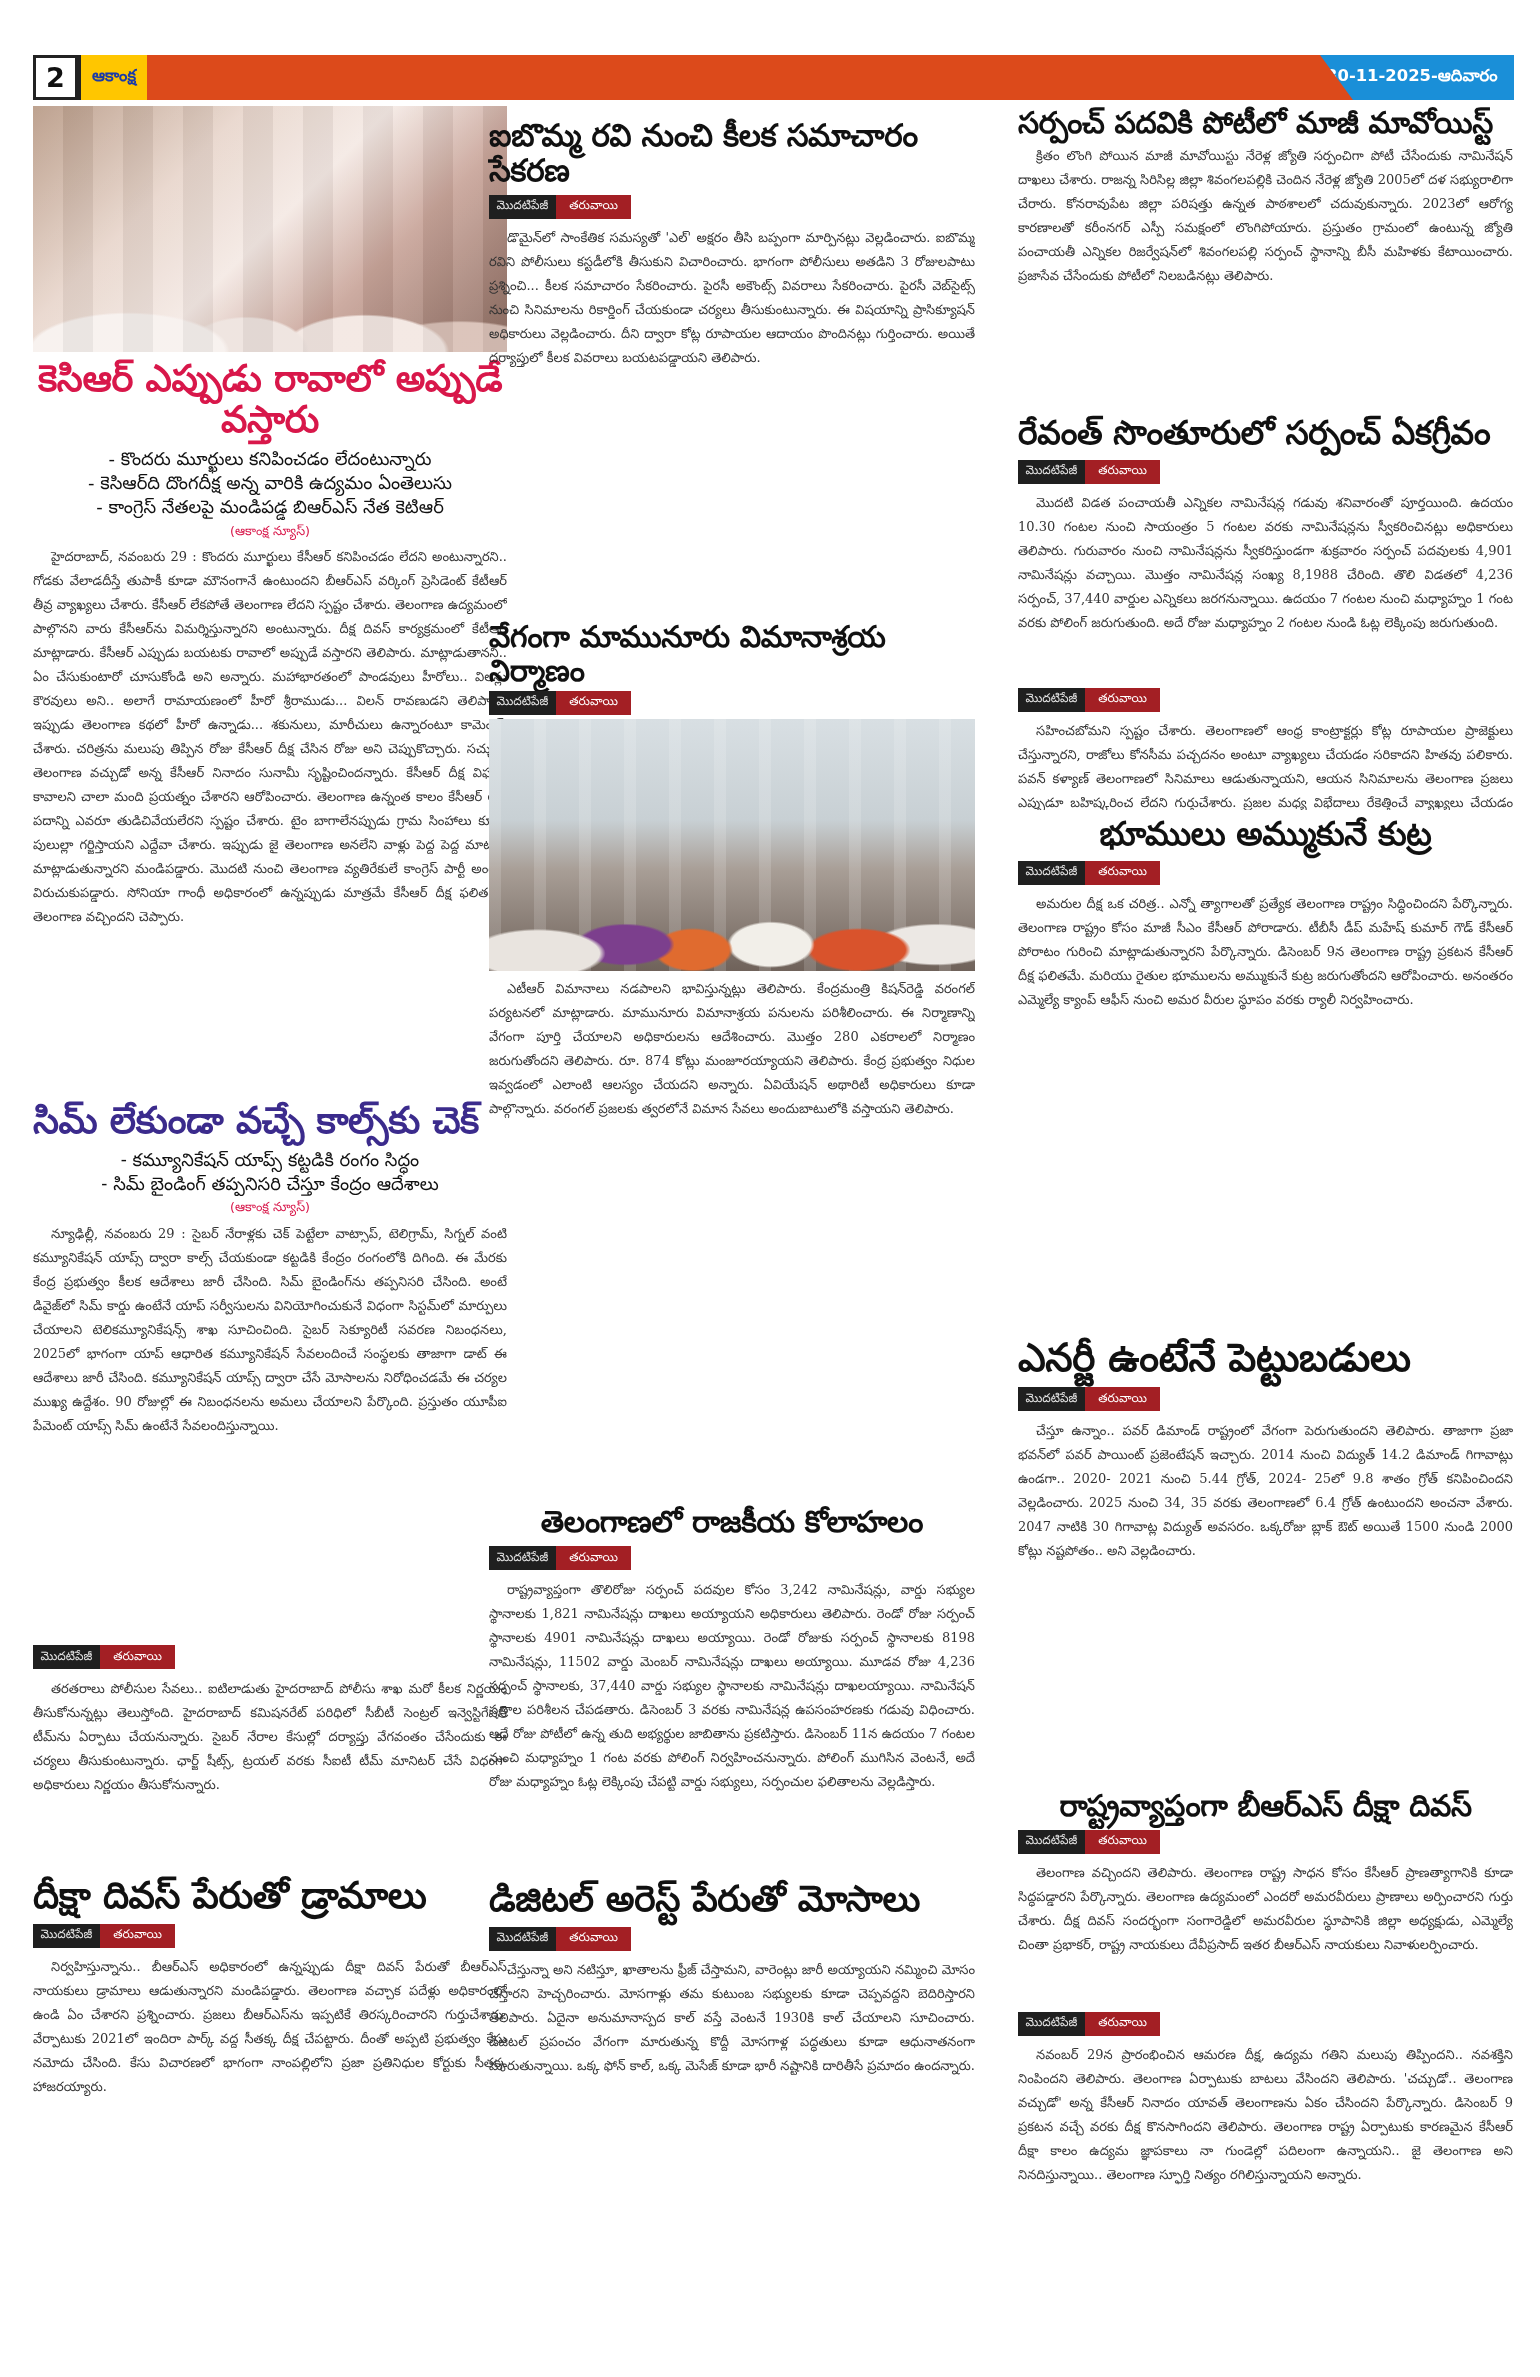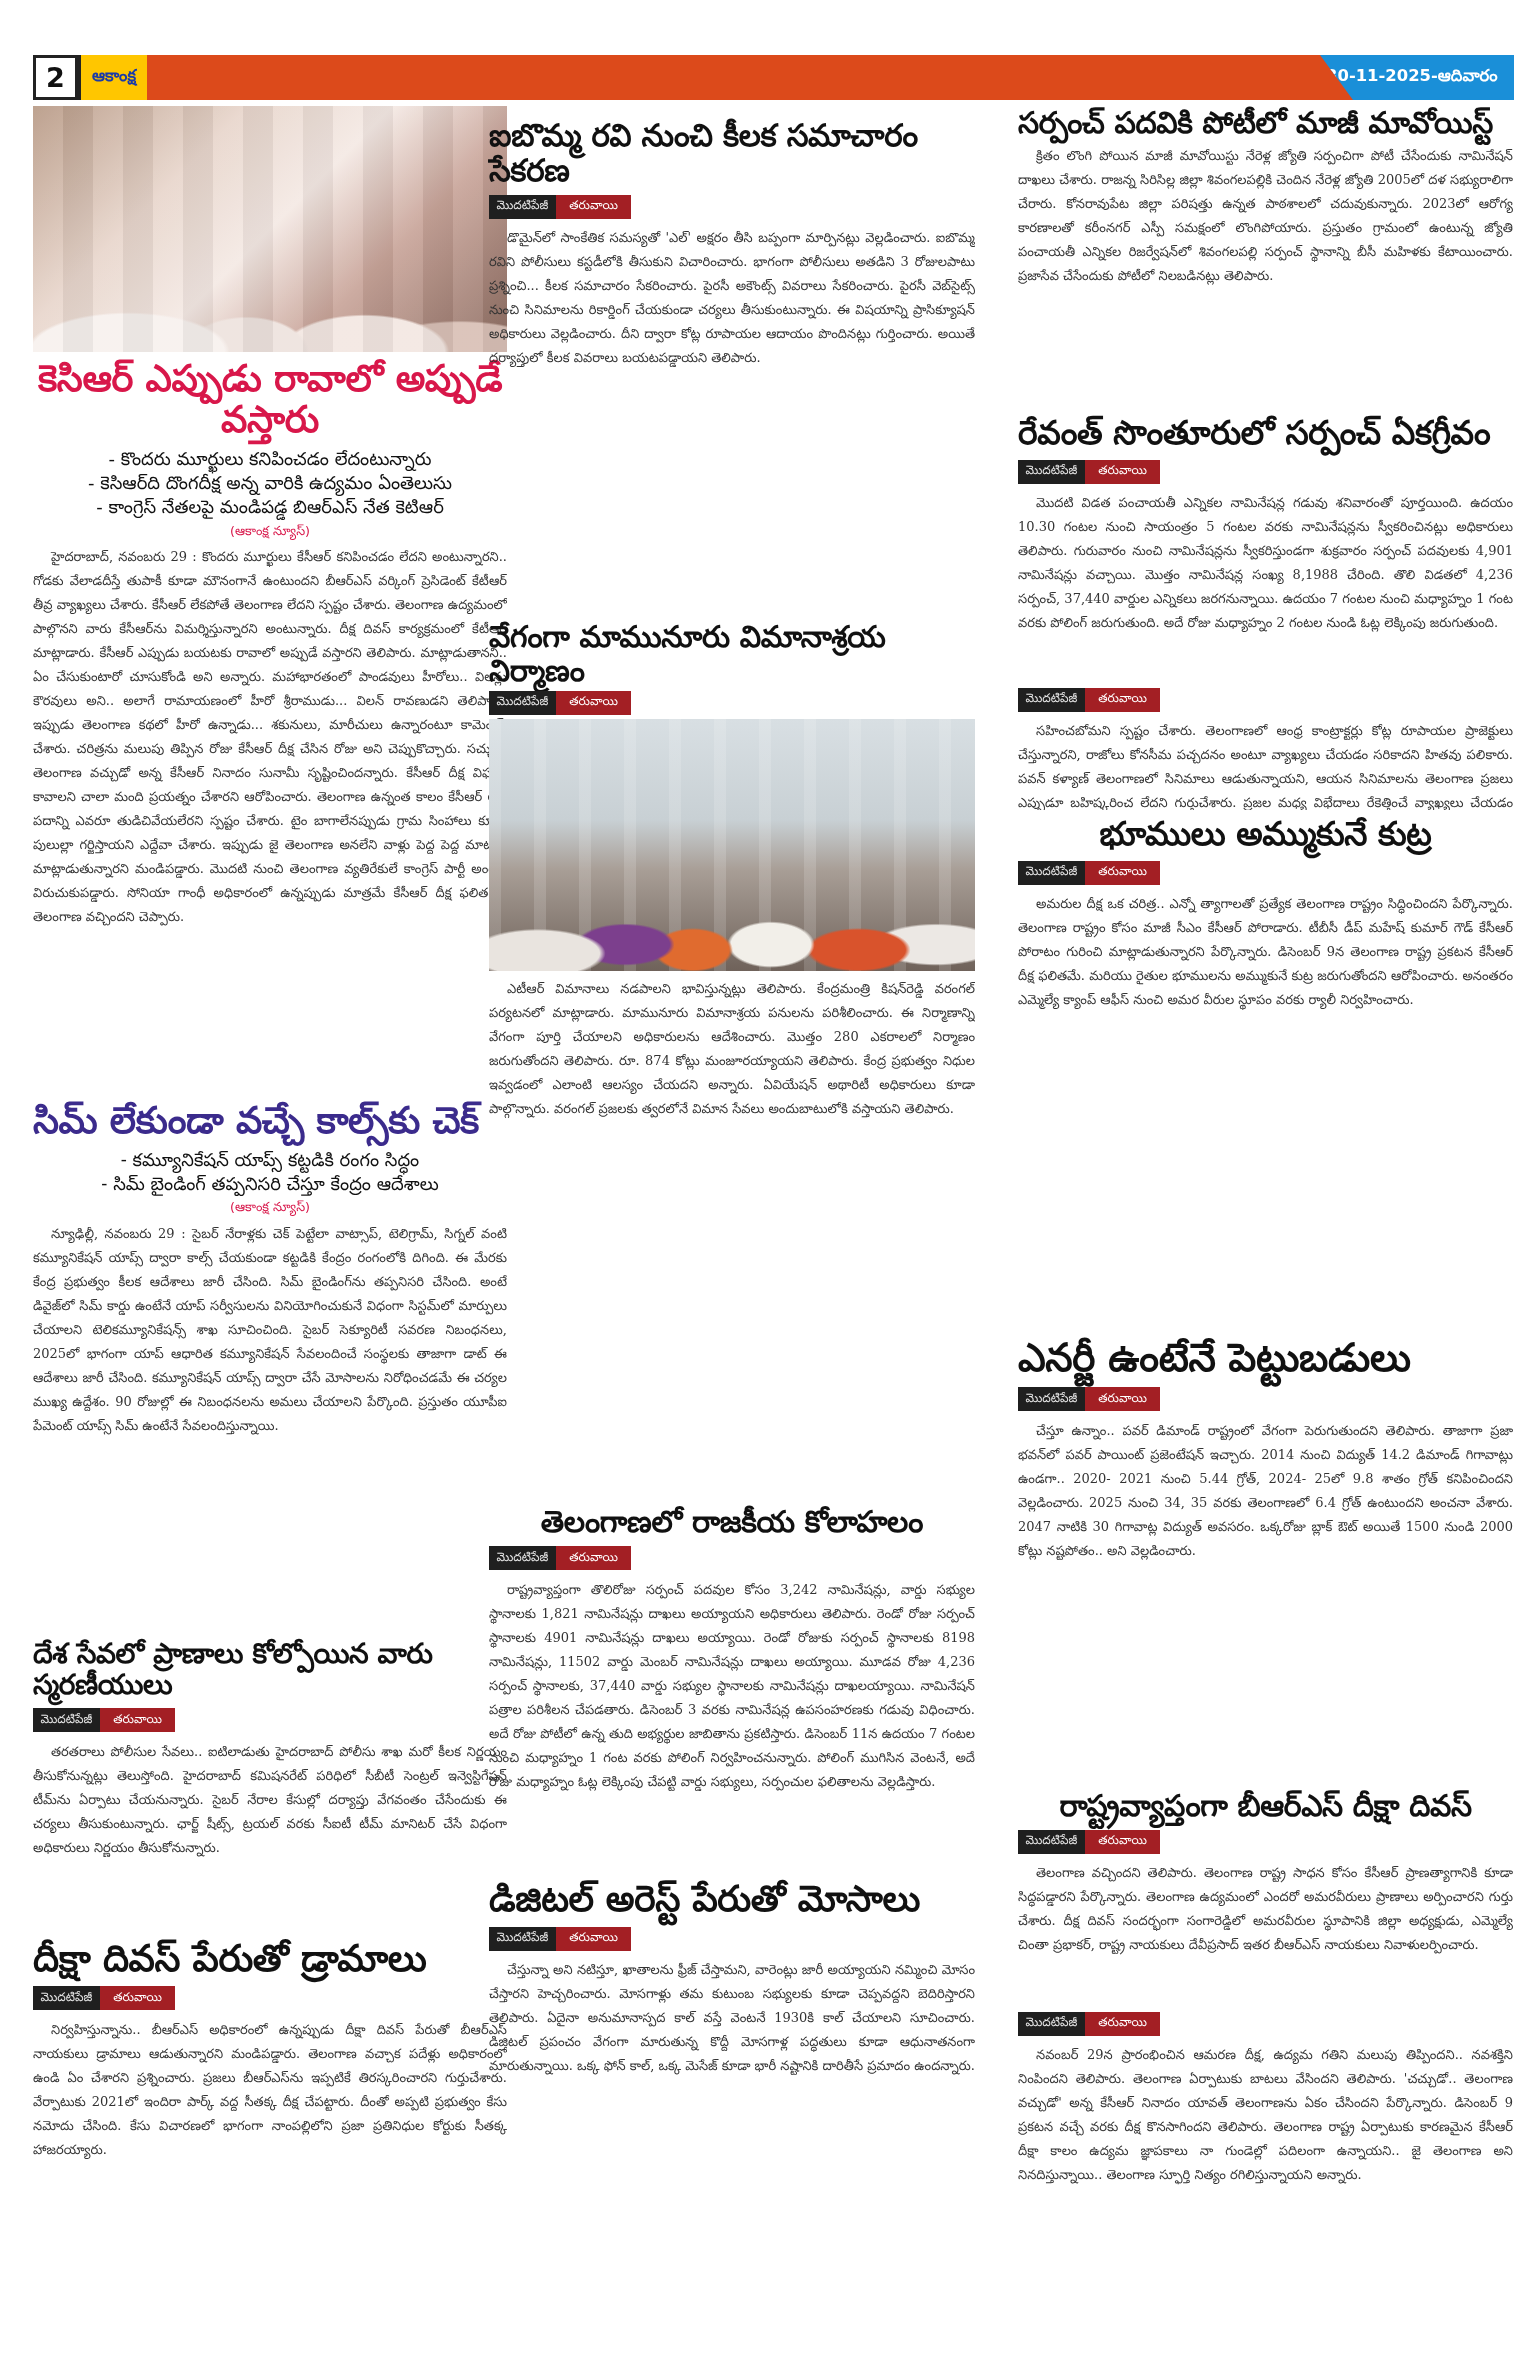--- a/index.html
+++ b/index.html
@@ -73,21 +73,20 @@
   <div class="gap-s"></div>
   <div class="headline hl-purple" style="font-size:37px;text-align:left;">సిమ్ లేకుండా వచ్చే కాల్స్‌కు చెక్</div>
   <div class="subpoints" style="font-family:'DejaVu Serif',serif;">
     <div>- కమ్యూనికేషన్ యాప్స్ కట్టడికి రంగం సిద్ధం</div>
     <div>- సిమ్ బైండింగ్ తప్పనిసరి చేస్తూ కేంద్రం ఆదేశాలు</div>
   </div>
   <div class="byline">(ఆకాంక్ష న్యూస్)</div>
   <div class="body-text" style="height:410px;overflow:hidden;">న్యూఢిల్లీ, నవంబరు 29 : సైబర్ నేరాళ్లకు చెక్ పెట్టేలా వాట్సాప్, టెలిగ్రామ్, సిగ్నల్ వంటి కమ్యూనికేషన్ యాప్స్ ద్వారా కాల్స్ చేయకుండా కట్టడికి కేంద్రం రంగంలోకి దిగింది. ఈ మేరకు కేంద్ర ప్రభుత్వం కీలక ఆదేశాలు జారీ చేసింది. సిమ్ బైండింగ్‌ను తప్పనిసరి చేసింది. అంటే డివైజ్‌లో సిమ్ కార్డు ఉంటేనే యాప్ సర్వీసులను వినియోగించుకునే విధంగా సిస్టమ్‌లో మార్పులు చేయాలని టెలికమ్యూనికేషన్స్ శాఖ సూచించింది. సైబర్ సెక్యూరిటీ సవరణ నిబంధనలు, 2025లో భాగంగా యాప్ ఆధారిత కమ్యూనికేషన్ సేవలందించే సంస్థలకు తాజాగా డాట్ ఈ ఆదేశాలు జారీ చేసింది. కమ్యూనికేషన్ యాప్స్ ద్వారా చేసే మోసాలను నిరోధించడమే ఈ చర్యల ముఖ్య ఉద్దేశం. 90 రోజుల్లో ఈ నిబంధనలను అమలు చేయాలని పేర్కొంది. ప్రస్తుతం యూపీఐ పేమెంట్ యాప్స్ సిమ్ ఉంటేనే సేవలందిస్తున్నాయి.</div>
 
   <div class="gap-s"></div>
-  <div class="headline hl-black-md" style="font-size:28px;">దేశ సేవలో ప్రాణాలు కోల్పోయిన వారు స్మరణీయులు</div>
   <div class="continued">
     <span class="a">మొదటిపేజీ</span>
     <span class="b">తరువాయి</span>
   </div>
   <div class="body-text" style="height:186px;overflow:hidden;">తరతరాలు పోలీసుల సేవలు.. ఐటిలాడుతు హైదరాబాద్ పోలీసు శాఖ మరో కీలక నిర్ణయం తీసుకోనున్నట్లు తెలుస్తోంది. హైదరాబాద్ కమిషనరేట్ పరిధిలో సీబీటీ సెంట్రల్ ఇన్వెస్టిగేషన్ టీమ్‌ను ఏర్పాటు చేయనున్నారు. సైబర్ నేరాల కేసుల్లో దర్యాప్తు వేగవంతం చేసేందుకు ఈ చర్యలు తీసుకుంటున్నారు. ఛార్జ్ షీట్స్, ట్రయల్ వరకు సీఐటీ టీమ్ మానిటర్ చేసే విధంగా అధికారులు నిర్ణయం తీసుకోనున్నారు.</div>
 
   <div class="gap-m"></div>
   <div class="headline hl-black-lg" style="font-size:37px;">దీక్షా దివస్ పేరుతో డ్రామాలు</div>
   <div class="continued">
     <span class="a">మొదటిపేజీ</span>

